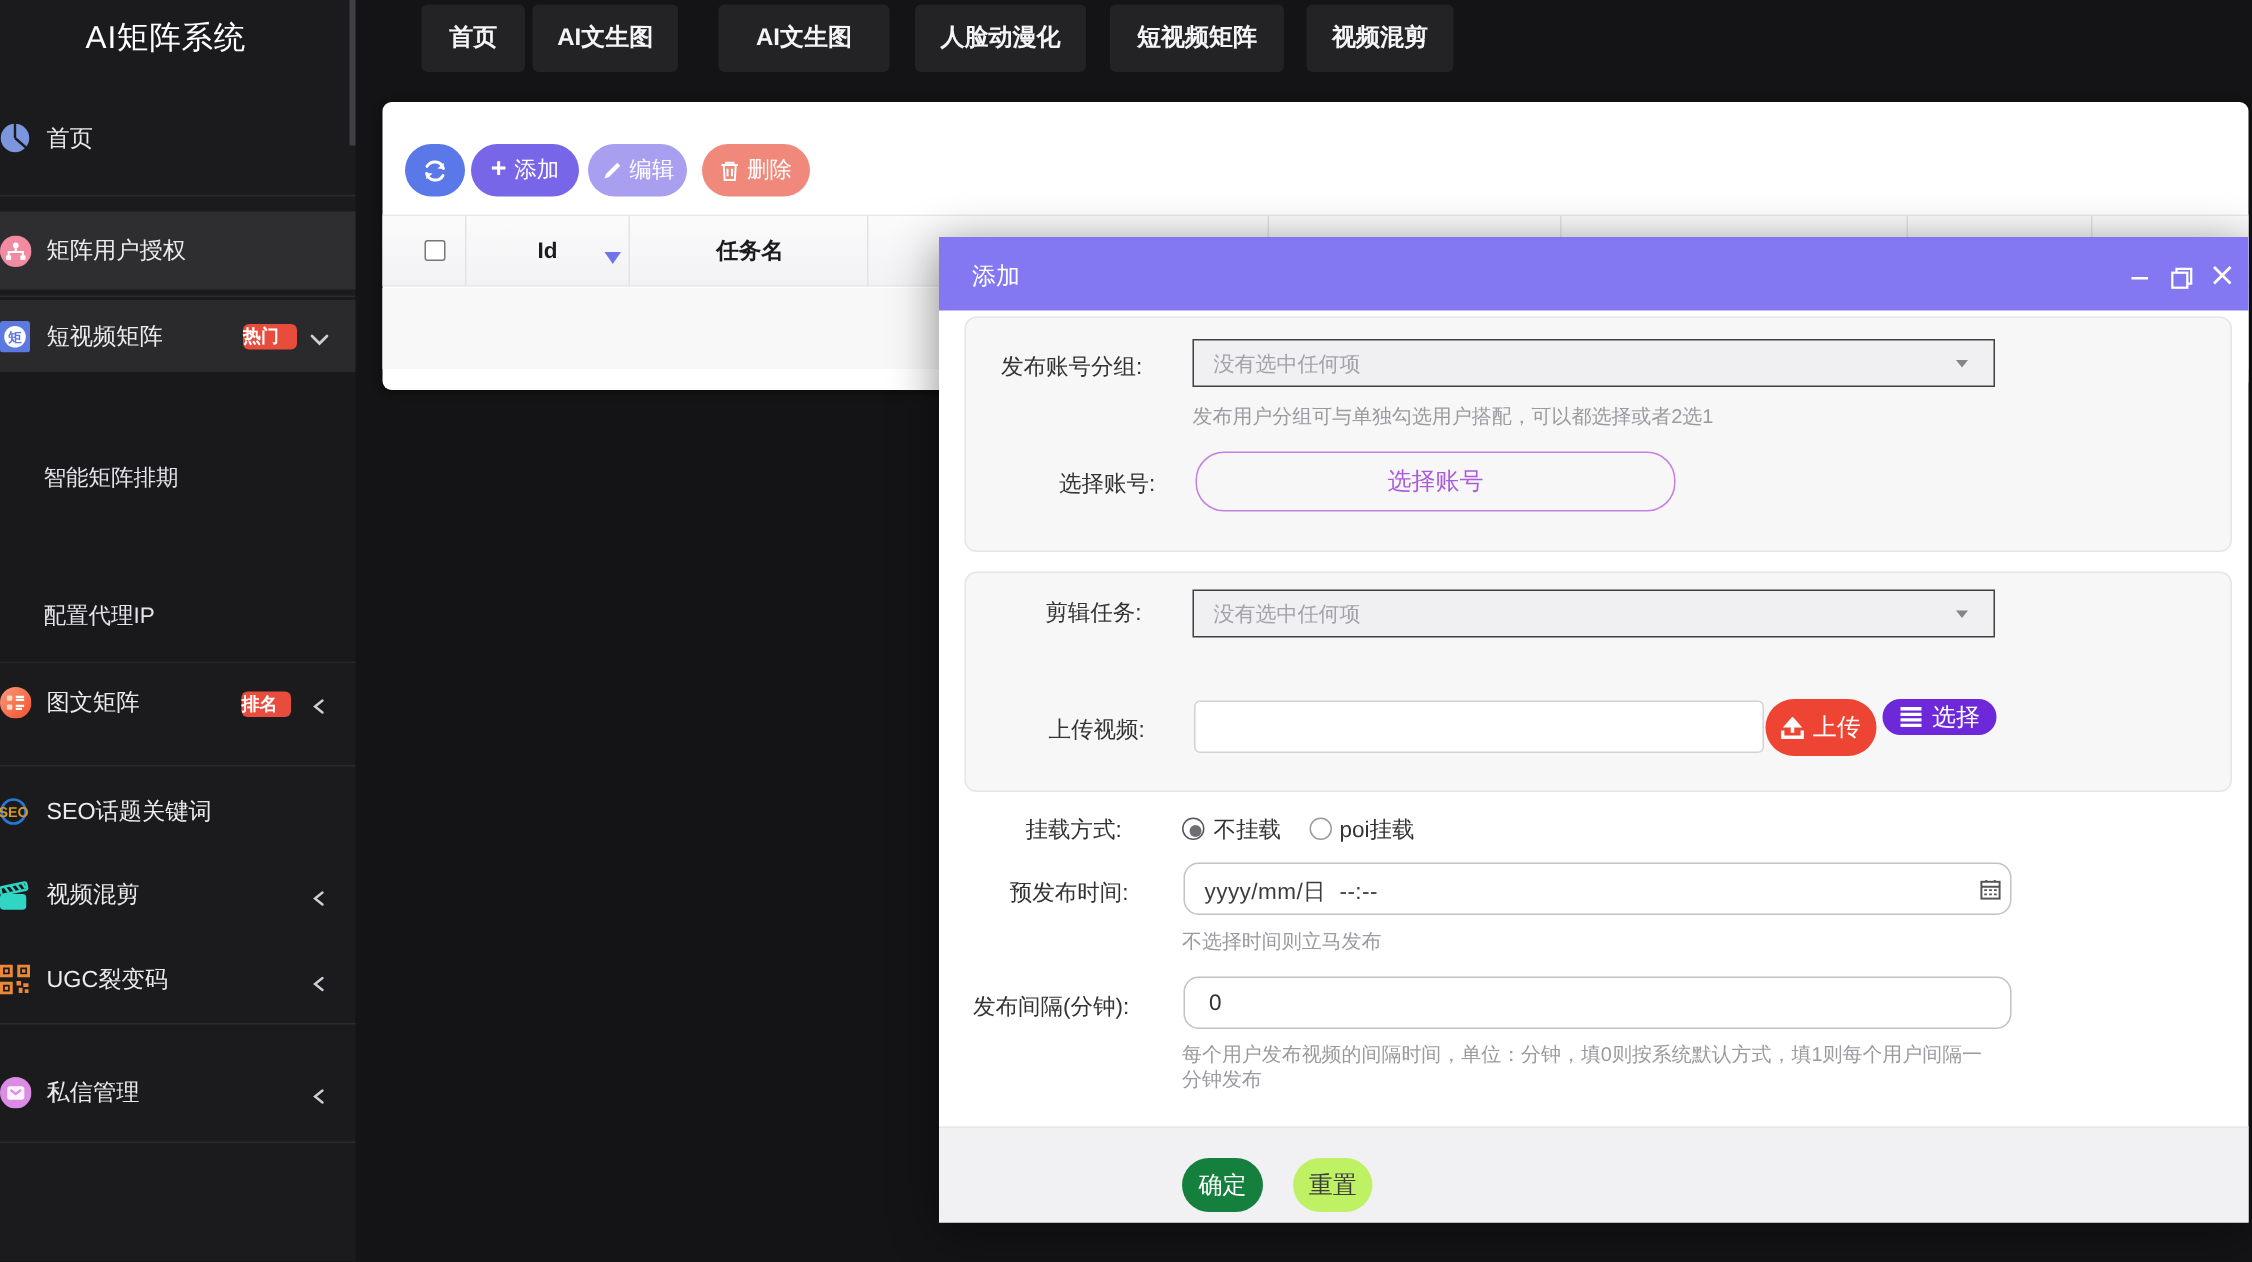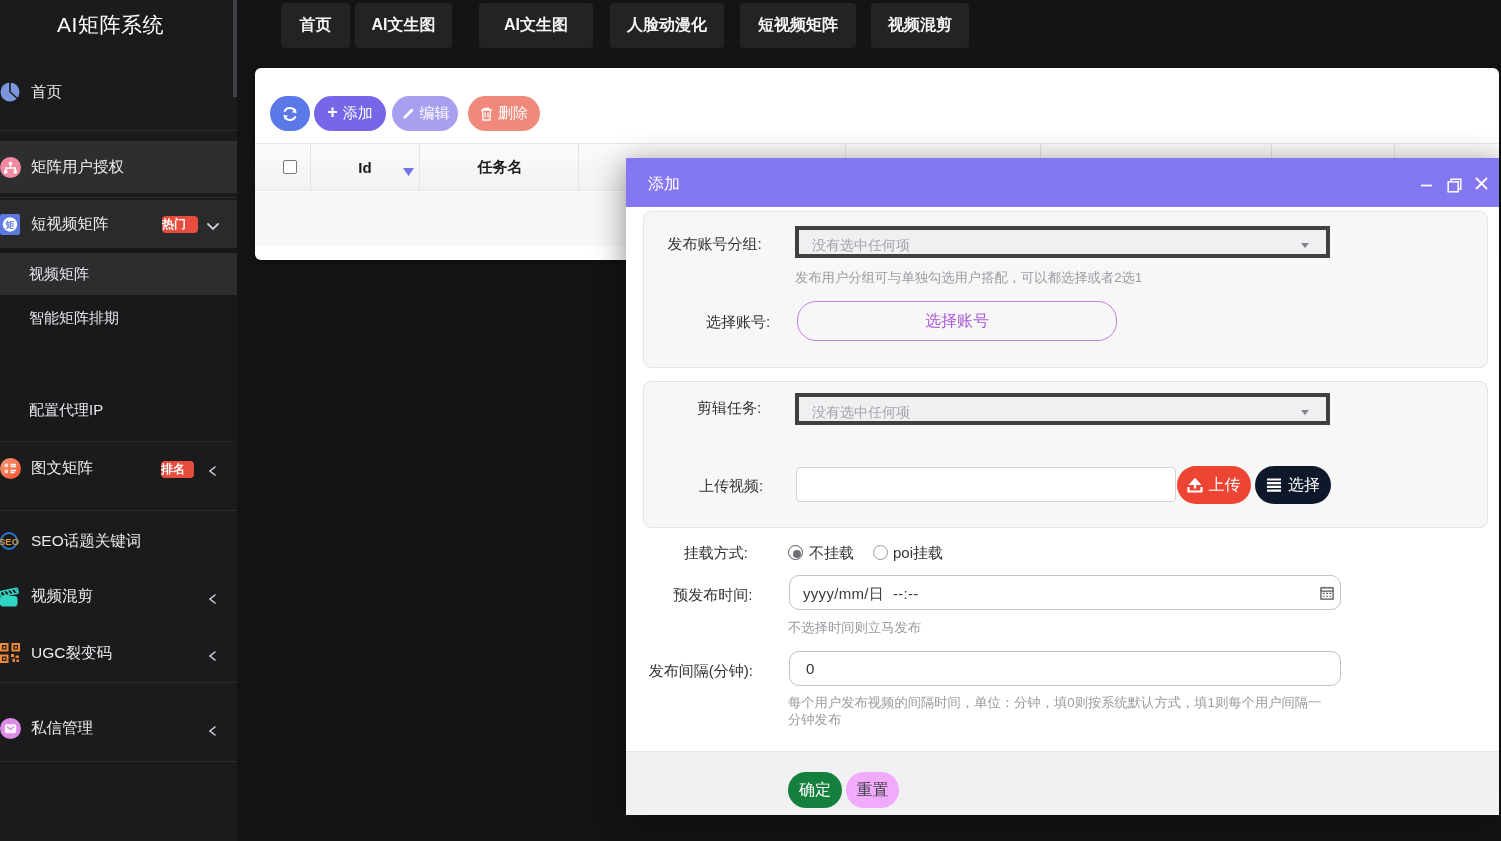--- a/index.html
+++ b/index.html
@@ -25,21 +25,21 @@
 #thead{position:absolute;left:0;top:75px;width:1244px;height:48px;background:linear-gradient(180deg,#fbfbfc,#f2f2f4);border-top:1px solid #e9e9eb;border-bottom:1px solid #e6e6e9}
 .vsep{position:absolute;top:0;width:1px;height:47px;background:#e3e3e6}
 .hcell{position:absolute;top:0;height:47px;display:flex;align-items:center;justify-content:center;font-weight:bold;font-size:15px;color:#1c1c1e}
 #erow{position:absolute;left:0;top:124px;width:1244px;height:54px;background:#f8f8f9}
 
 #modal{position:absolute;left:626px;top:158px;width:873px;height:657px;background:#fff;box-shadow:0 6px 30px rgba(0,0,0,.45);z-index:4}
 #mhead{position:absolute;left:0;top:0;width:873px;height:49px;background:#8478f2;color:#fff}
 #mhead .ttl{position:absolute;left:22px;top:16px;font-size:16px}
 .fieldset{position:absolute;left:17px;width:845px;background:#f7f7f8;border:1px solid #e5e5e8;border-radius:8px}
 .lbl{position:absolute;font-size:15px;color:#333;white-space:nowrap;text-align:center}
-.sel{position:absolute;left:169px;width:535px;height:32px;background:#f0f0f2;border:4px solid #404040;color:#a2a2aa;font-size:14px;line-height:30px;padding-left:13px}
+.sel{position:absolute;left:169px;width:535px;height:32px;background:#f0f0f2;border:1px solid #404040;color:#a2a2aa;font-size:14px;line-height:30px;padding-left:13px}
 .sel .car{position:absolute;right:17px;top:13px;width:0;height:0;border-left:4.5px solid transparent;border-right:4.5px solid transparent;border-top:5.5px solid #85858c}
 .hint{position:absolute;font-size:13.3px;color:#9a9aa0;white-space:nowrap}
 .inp{position:absolute;background:#fff;border:1px solid #b4b4ba;color:#333}
 .pill{position:absolute;border-radius:19px;color:#fff;font-size:16px;display:flex;align-items:center;justify-content:center;gap:6px}
 #mfoot{position:absolute;left:0;top:593px;width:873px;height:64px;background:#f1f1f3;border-top:1px solid #e6e6e9}
 .wicon{position:absolute}
 </style>
 </head>
 <body>
 <div id="page">
@@ -78,23 +78,20 @@
             <circle cx="10" cy="10.5" r="7.2" fill="#fff"></circle>
             <text x="10" y="14" font-size="9" fill="#5b79e0" text-anchor="middle" font-weight="bold">矩</text>
           </svg></span>
         <span class="tx">短视频矩阵</span>
       <span class="badge" style="left:162px;top:16px;width:36px;height:17px">热门</span>
       <svg class="chev" style="left:206px;top:22px" width="14" height="10" viewBox="0 0 14 10">
           <path d="M2 2 L7 7 L12 2" stroke="#cfcfd4" stroke-width="1.8" fill="none" stroke-linecap="round"></path>
         </svg>
     </div>
     <div style="position:absolute;left:0;top:248px;width:237px;height:193px;background:#19191c"></div>
-    <div class="mi sub" style="top:253px;height:42px;background:#2d2d30">
-        <span class="tx" style="left:29px">视频矩阵</span>
-      </div>
     <div class="mi sub" style="top:297px;height:42px">
         <span class="tx" style="left:29px">智能矩阵排期</span>
       </div>
     <div class="mi sub" style="top:389px;height:42px">
         <span class="tx" style="left:29px">配置代理IP</span>
       </div>
     <div class="sep" style="top:441px;background:#26262a"></div>
     <div class="mi" style="top:444px;height:48px">
         <span class="ic" id="ic-list"><svg width="21" height="21" viewBox="0 0 21 21">
             <defs>
@@ -229,21 +226,21 @@
 
     <div class="fieldset" style="top:223px;height:147px"></div>
     <div class="lbl" style="left:69px;top:241px;width:68px">剪辑任务:</div>
     <div class="sel" style="top:235px">没有选中任何项<span class="car"></span></div>
     <div class="lbl" style="left:73px;top:319px;width:64px">上传视频:</div>
     <div class="inp" style="left:170px;top:309px;width:380px;height:35px;border-radius:4px;border-color:#d2d2d6"></div>
     <div class="pill" style="left:550.5px;top:308px;width:74px;height:38px;background:#ee4433"><svg width="16" height="15" viewBox="0 0 16 15">
           <path d="M8 10.5 V4 M8 1.5 L11.8 5.8 H4.2 Z" stroke="#fff" stroke-width="2.4" fill="#fff"></path>
           <path d="M1.5 9 v4.5 h13 V9" stroke="#fff" stroke-width="2.2" fill="none"></path>
         </svg>上传</div>
-    <div class="pill" style="left:629px;top:308px;width:76px;height:38px;background:#0f172a"><svg width="16" height="14" viewBox="0 0 16 14">
+    <div class="pill" style="left:629px;top:308px;width:76px;height:24px;background:#6d28d9"><svg width="16" height="14" viewBox="0 0 16 14">
           <path d="M1 1.5 h14 M1 5.2 h14 M1 8.9 h14 M1 12.6 h14" stroke="#fff" stroke-width="2.2"></path>
         </svg>选择</div>
 
     <div class="lbl" style="left:52px;top:386px;width:75.5px">挂载方式:</div>
     <div style="position:absolute;left:162px;top:387px;width:15px;height:15px;border:1.5px solid #55555a;border-radius:50%"></div>
     <div style="position:absolute;left:166.5px;top:391.5px;width:8px;height:8px;background:#6e6e73;border-radius:50%"></div>
     <div class="lbl" style="left:183px;top:386px;width:48px;text-align:left">不挂载</div>
     <div style="position:absolute;left:247px;top:387px;width:15px;height:15px;border:1.5px solid #9a9aa0;border-radius:50%"></div>
     <div class="lbl" style="left:267px;top:386px;width:70px;text-align:left">poi挂载</div>
 
@@ -257,16 +254,16 @@
       </svg>
     <div class="hint" style="left:162px;top:461px">不选择时间则立马发布</div>
 
     <div class="lbl" style="left:22px;top:504px;width:105.5px">发布间隔(分钟):</div>
     <div class="inp" style="left:163px;top:493px;width:552px;height:35px;border-radius:10px;border-color:#c2c2c8"></div>
     <div style="position:absolute;left:180px;top:502px;font-size:15px;color:#333">0</div>
     <div class="hint" style="left:162px;top:537px;width:541px;white-space:normal;line-height:16.5px">每个用户发布视频的间隔时间，单位：分钟，填0则按系统默认方式，填1则每个用户间隔一分钟发布</div>
 
     <div id="mfoot">
       <div class="pill" style="left:162px;top:20px;width:54px;height:36px;background:#15803d;border-radius:18px">确定</div>
-      <div class="pill" style="left:220px;top:20px;width:53px;height:36px;background:#f0abfc;border-radius:18px;color:#3c3c40">重置</div>
+      <div class="pill" style="left:236px;top:20px;width:53px;height:36px;background:#bef264;border-radius:18px;color:#3c3c40">重置</div>
     </div>
   </div>
 </div>
 
 </body></html>

